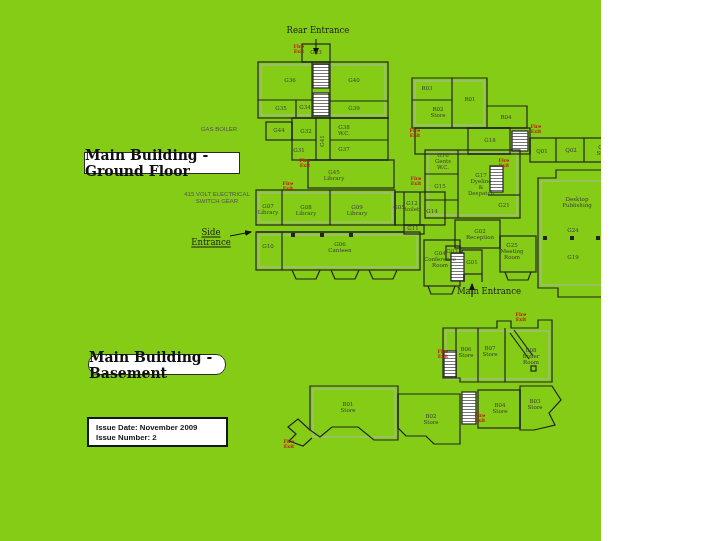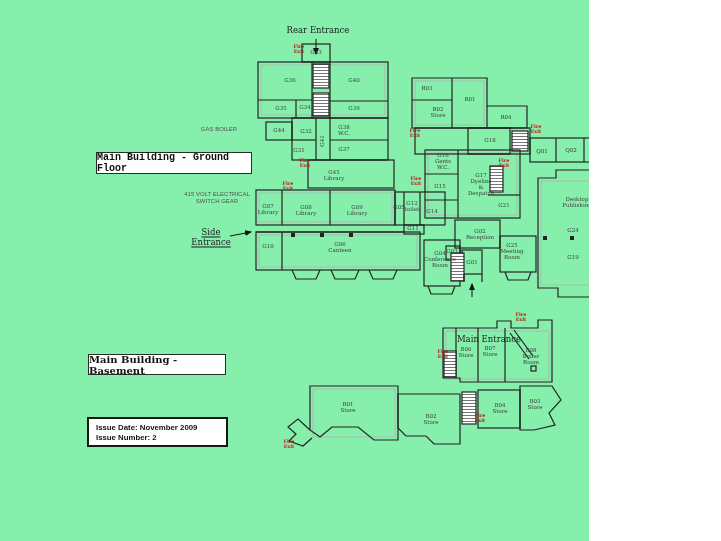--- a/index.html
+++ b/index.html
@@ -1,30 +1,30 @@
 <!DOCTYPE html>
 <html><head>
 <meta charset="utf-8">
 <style>
   html,body{margin:0;padding:0;background:#fff;}
-  .canvas{position:relative;width:589px;height:541px;background:#86efac;overflow:hidden;
-          font-family:"DejaVu Serif",serif;}
+  .canvas{position:relative;width:589px;height:541px;background:#84cc16;overflow:hidden;
+          font-family:"DejaVu Serif",serif;padding-left:12px;}
   .canvas svg{position:absolute;left:0;top:0;}
   .labels{position:absolute;left:0;top:0;width:721px;height:541px;z-index:5;}
   .lbl{position:absolute;transform:translate(-50%,-50%);text-align:center;
        white-space:pre-line;line-height:1.12;color:#3c3c3c;pointer-events:none;}
   .room{font-size:5.5px;}
   .vert{transform:translate(-50%,-50%) rotate(-90deg);}
   .fire{font-size:4.8px;font-weight:bold;color:#c41414;line-height:1.02;}
   .annot{font-size:8.5px;color:#1c1c1c;}
   .annot-small{font-size:6px;color:#555;font-family:"Liberation Sans",sans-serif;line-height:1.2;}
   .title-box{position:absolute;border:1.3px solid #2a2a2a;background:#fff;z-index:6;
        display:flex;align-items:center;justify-content:center;font-weight:bold;color:#101010;}
-  #gf-box{left:96px;top:152px;width:154px;height:20px;font-size:10px;font-family:Liberation Mono, monospace;}
-  #bm-box{left:88px;top:354px;width:136px;height:19px;font-size:10px;}
+  #gf-box{left:84px;top:152px;width:154px;height:20px;font-size:14px;}
+  #bm-box{left:88px;top:354px;width:136px;height:19px;font-size:14px;border-radius:10px;}
   .issue-box{position:absolute;left:87px;top:417px;width:141px;height:30px;z-index:6;
        border:2.4px solid #161616;background:#fff;display:flex;flex-direction:column;
        justify-content:center;padding-left:7px;gap:1px;box-sizing:border-box;
        font-family:"Liberation Sans",sans-serif;font-weight:bold;font-size:7.8px;color:#111;}
 </style>
 </head>
 <body>
 
 <div class="canvas">
 
@@ -227,21 +227,21 @@
       <div class="lbl room" style="left: 500px; top: 408px;">B04
 Store</div>
       <div class="lbl room" style="left: 535px; top: 404px;">B03
 Store</div>
       <div class="lbl annot" style="left: 318px; top: 31px;">Rear Entrance</div>
       <div class="lbl annot-small" style="left: 219px; top: 130px;">GAS BOILER</div>
       <div class="lbl annot-small" style="left: 217px; top: 198px;">415 VOLT ELECTRICAL
 SWITCH GEAR</div>
       <div class="lbl annot" style="left: 211px; top: 238px; text-decoration: underline;">Side
 Entrance</div>
-      <div class="lbl annot" style="left: 489px; top: 292px; margin-top: 48px;">Main Entrance</div>
+      <div class="lbl annot" style="left: 489px; top: 292px;">Main Entrance</div>
       <div class="lbl fire" style="left: 299px; top: 49px;">Fire
 Exit</div>
       <div class="lbl fire" style="left: 305px; top: 163px;">Fire
 Exit</div>
       <div class="lbl fire" style="left: 288px; top: 186px;">Fire
 Exit</div>
       <div class="lbl fire" style="left: 415px; top: 133px;">Fire
 Exit</div>
       <div class="lbl fire" style="left: 416px; top: 181px;">Fire
 Exit</div>

